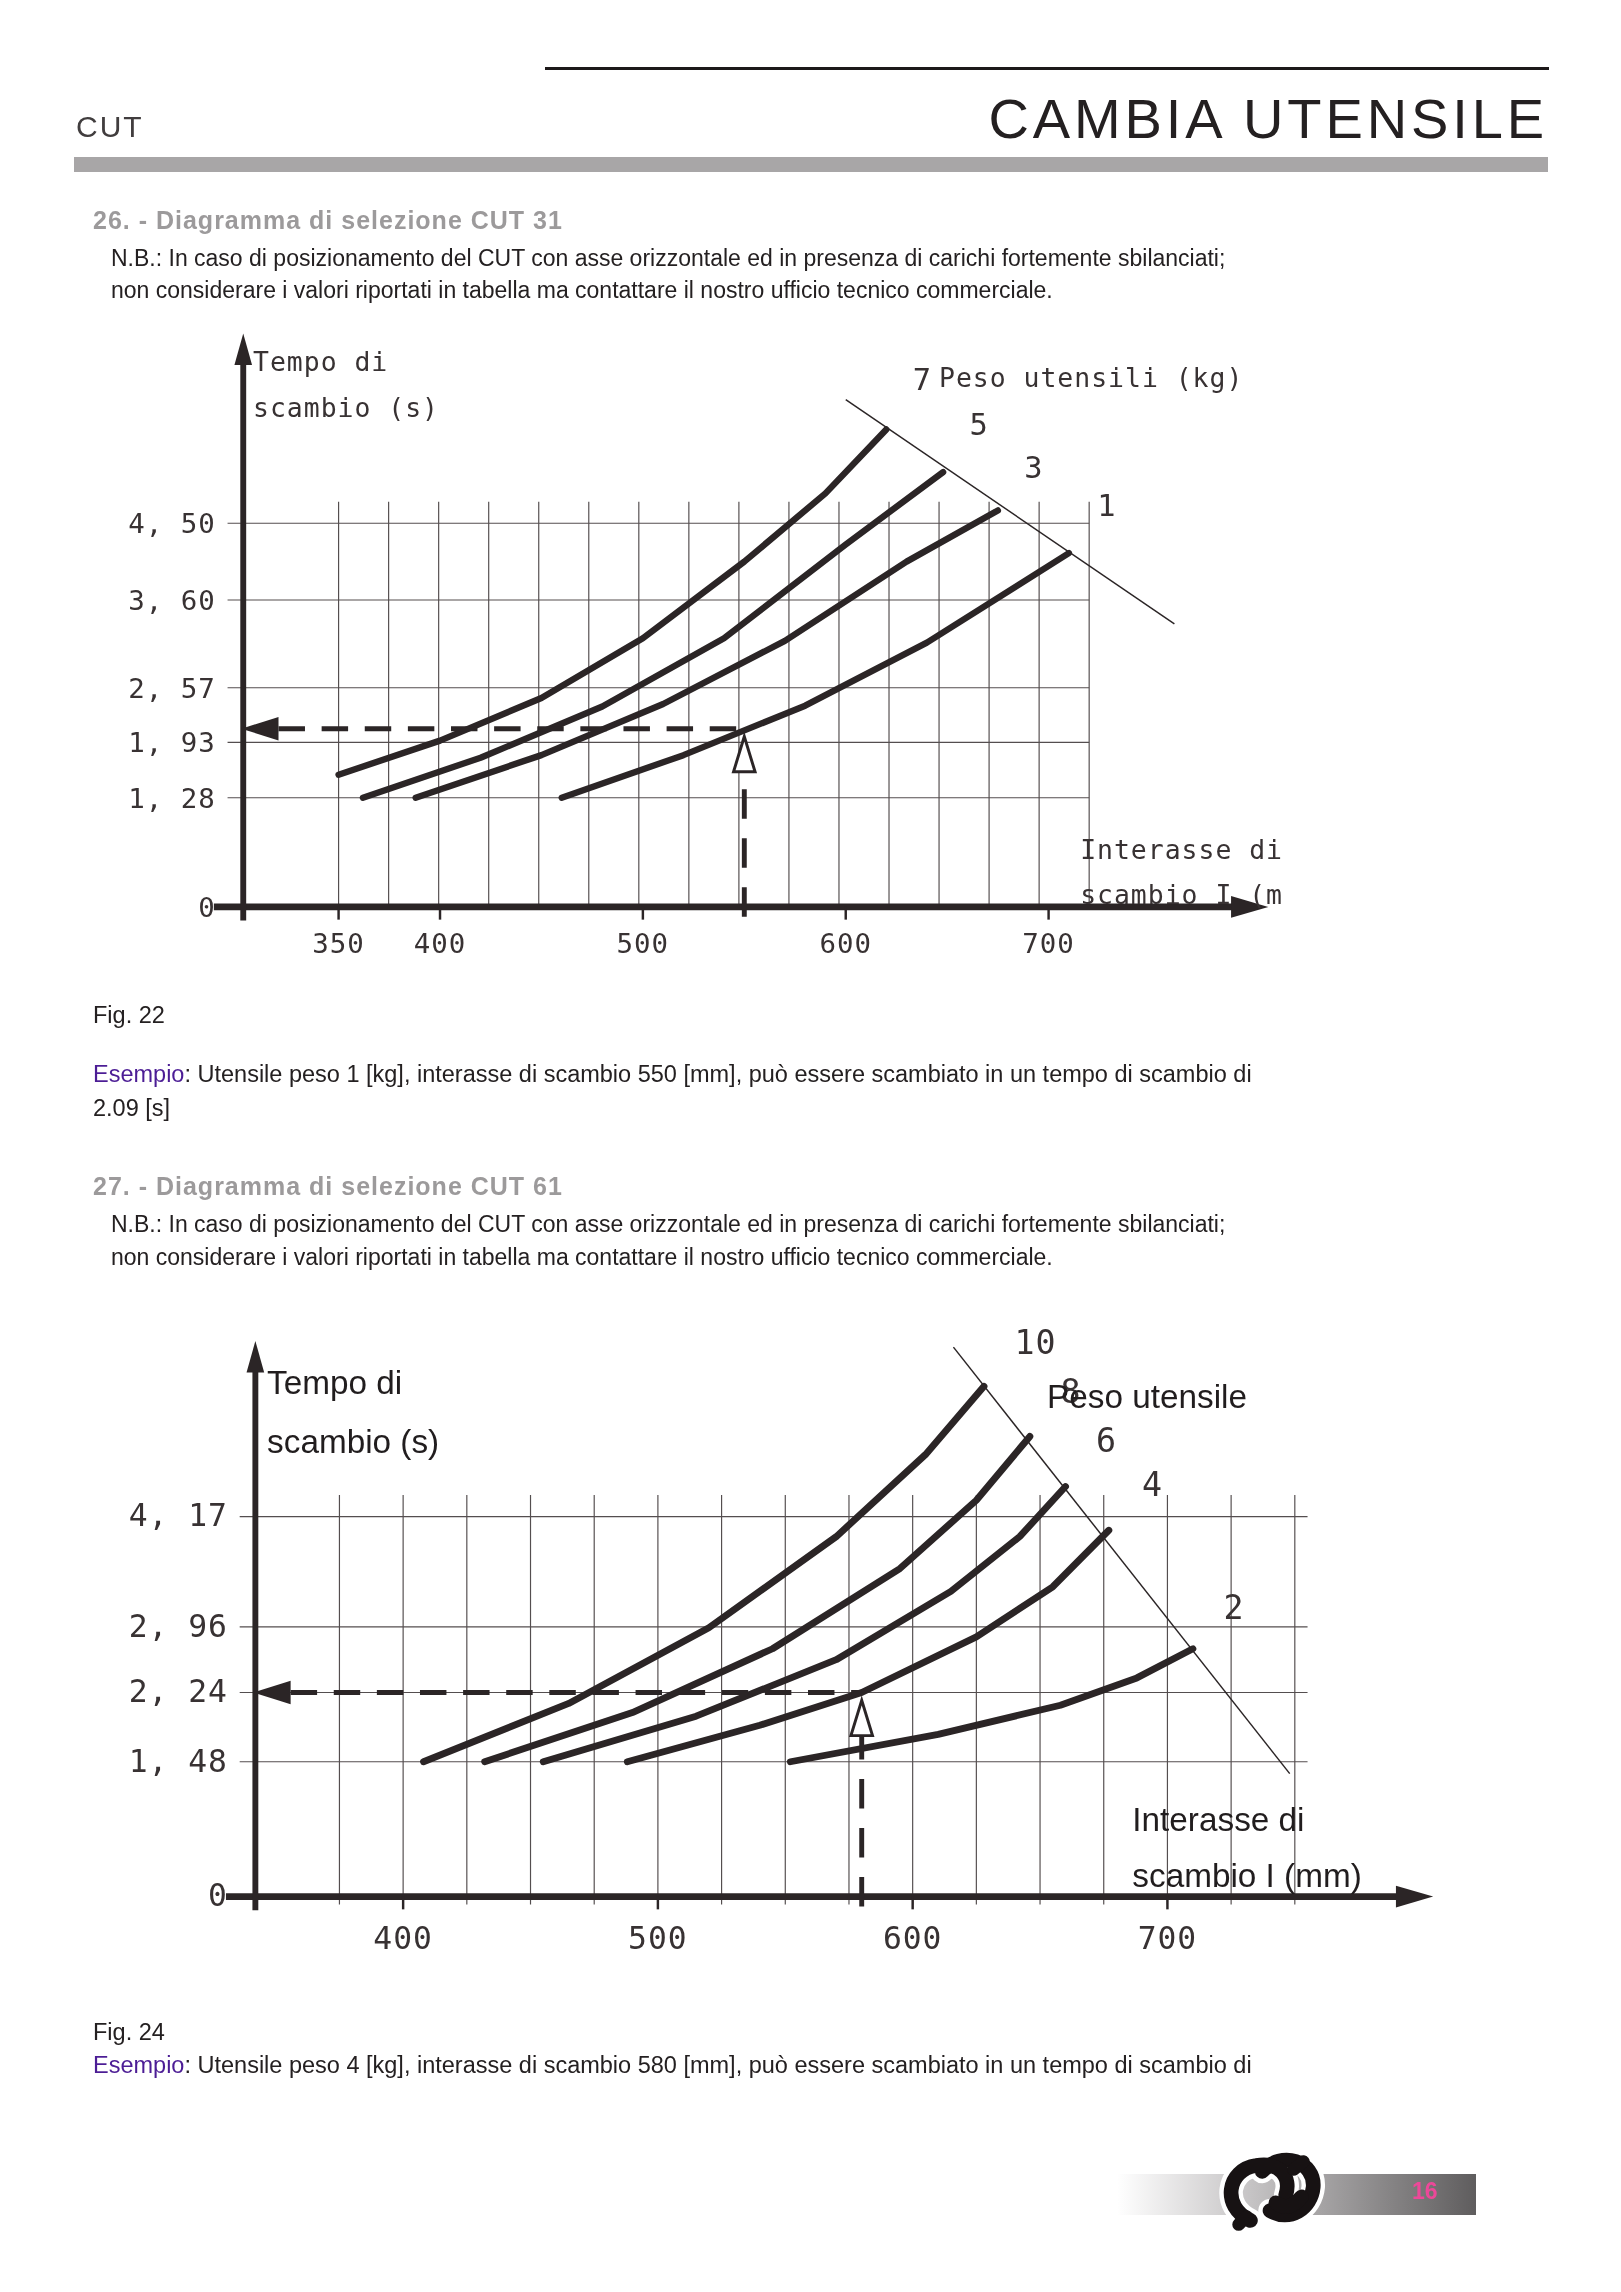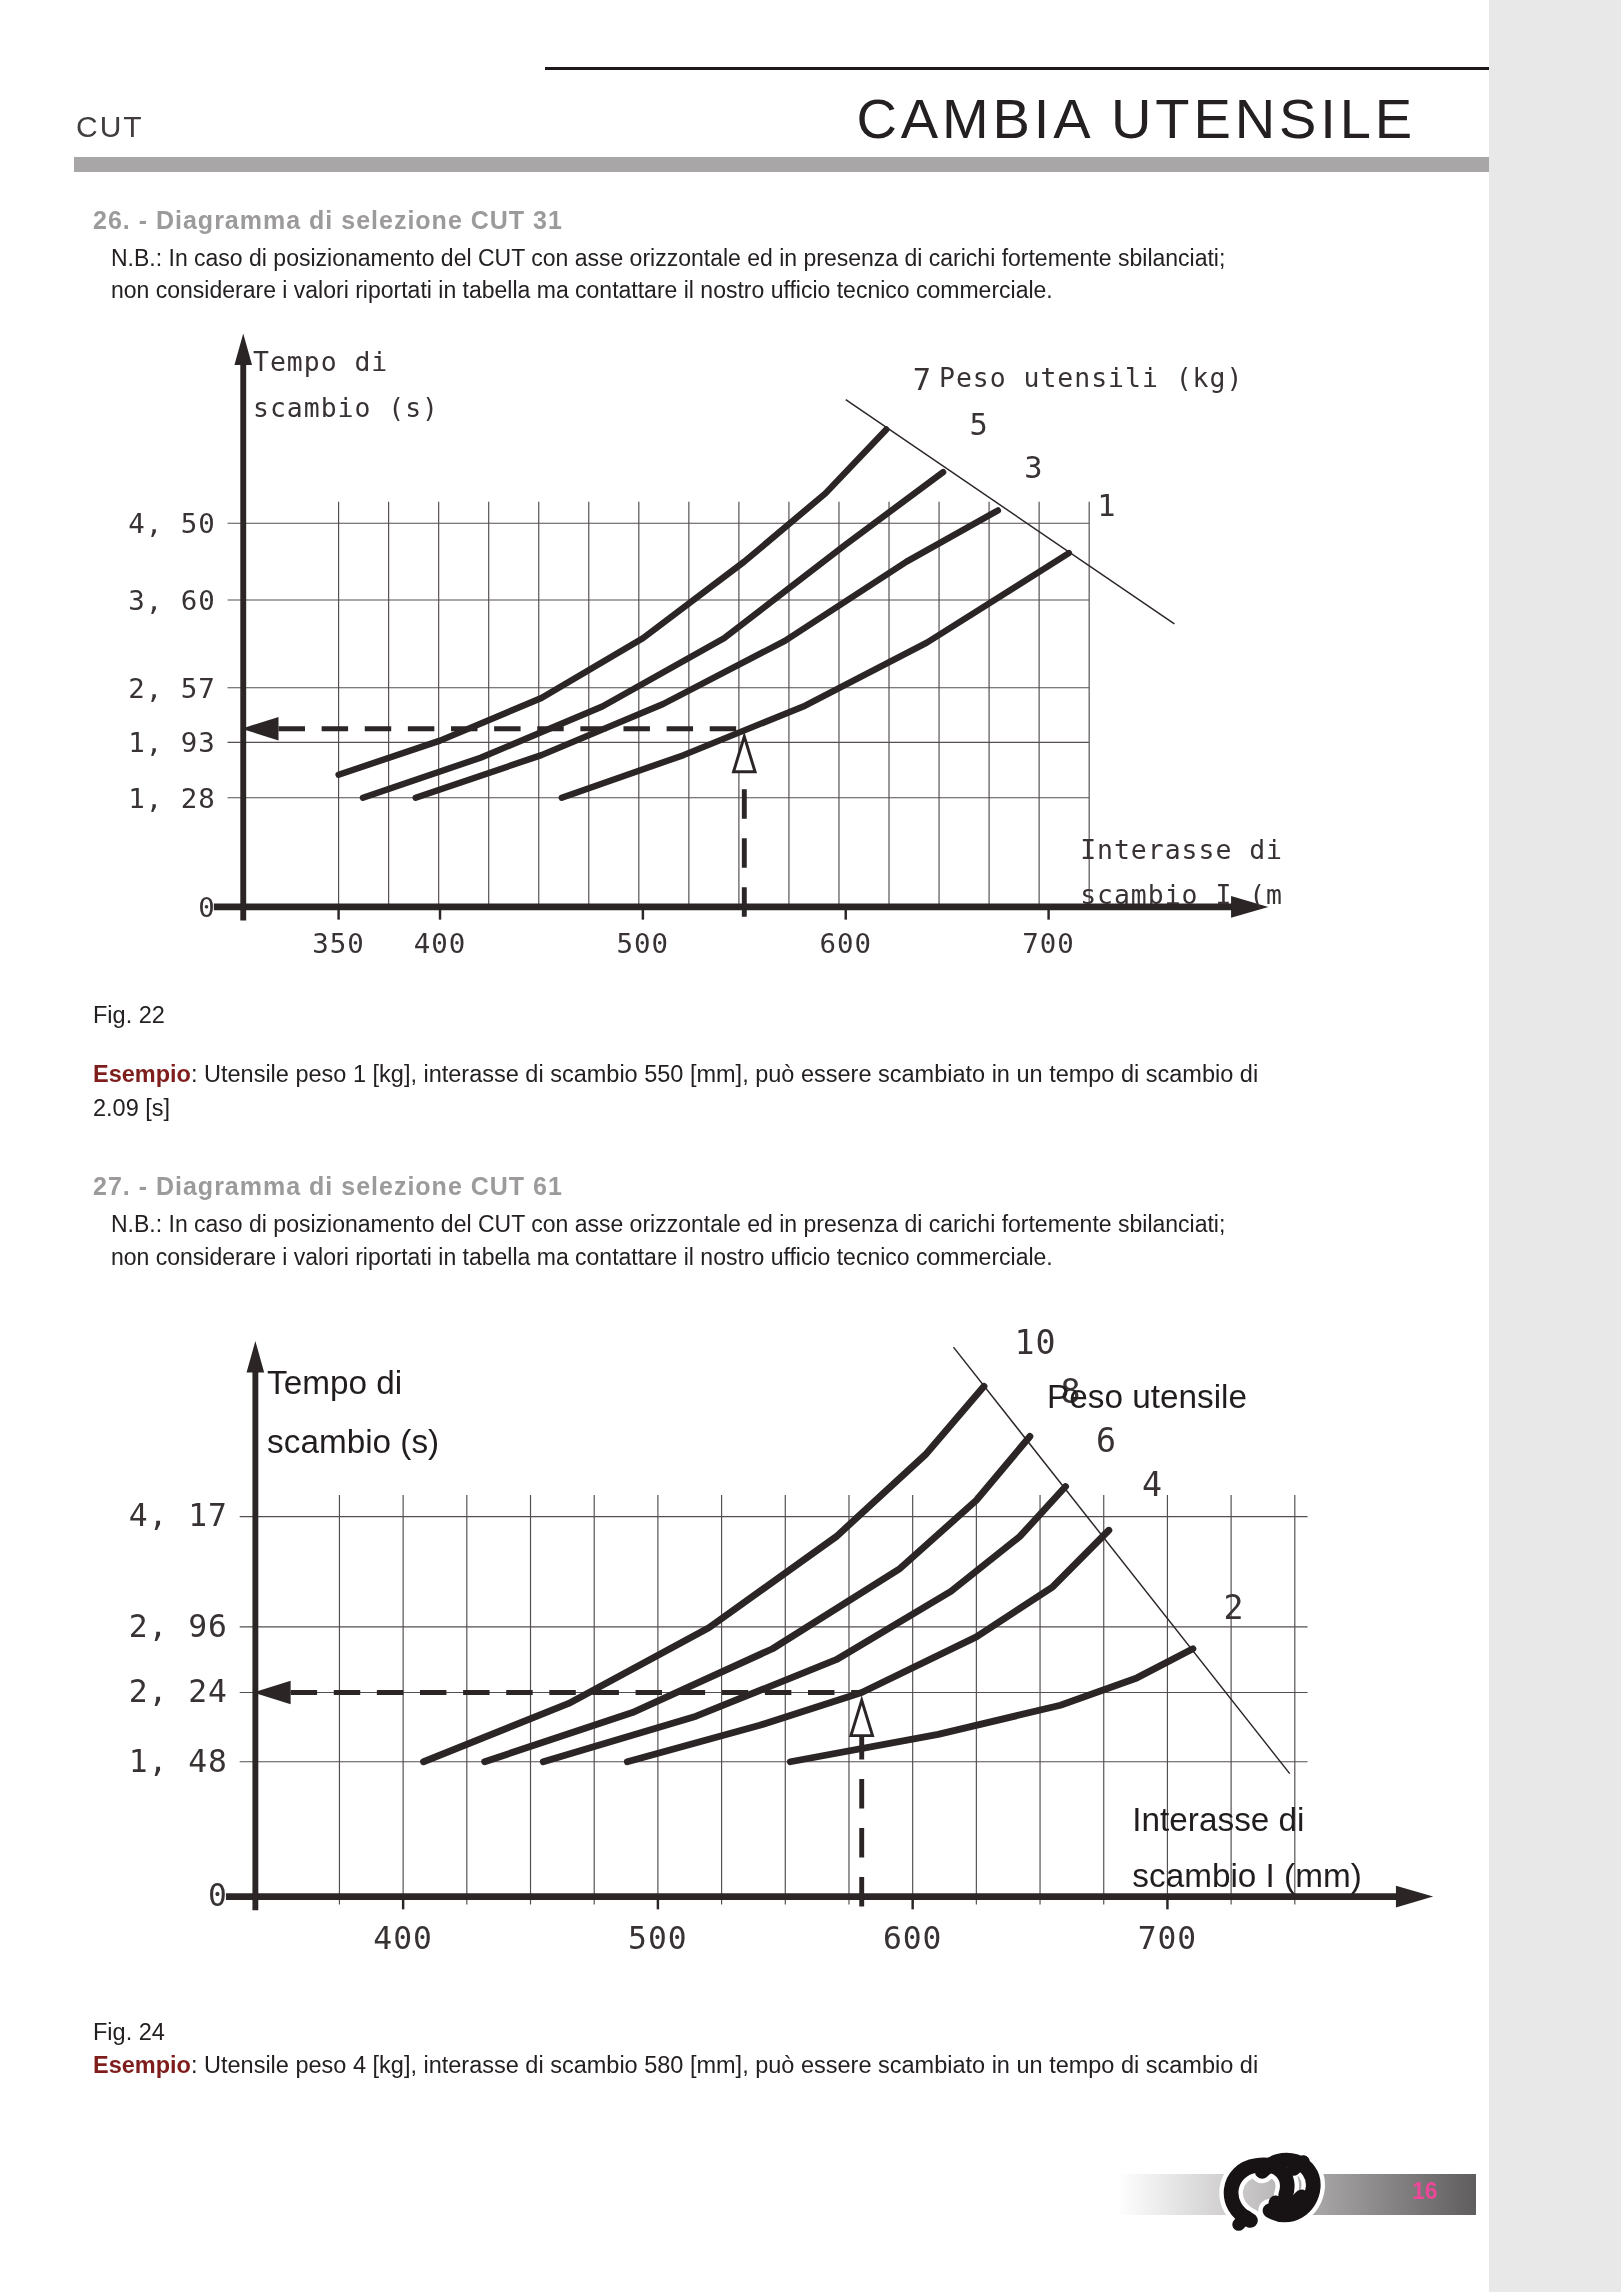--- a/index.html
+++ b/index.html
@@ -1,29 +1,29 @@
 <!DOCTYPE html>
 <html><head>
 <meta charset="utf-8">
 <style>
   html,body{margin:0;padding:0;background:#e8e8e8;}
-  #page{position:relative;width:1489px;height:2293px;background:#ffffff;overflow:hidden;
+  #page{position:relative;width:1621px;height:2293px;background:#ffffff;overflow:hidden;
         font-family:"Liberation Sans",sans-serif;color:#242021;}
   .abs{position:absolute;}
   .cad{font-family:"DejaVu Sans Mono",monospace;fill:#383233;letter-spacing:1px;}
   .sanslab{font-family:"Liberation Sans",sans-serif;fill:#211d1e;}
   #header-code{left:76px;top:110px;font-size:30px;letter-spacing:2px;color:#413d3e;}
   #header-title{right:73px;top:86px;font-size:56px;letter-spacing:3.9px;color:#242021;}
   #header-topline{left:545px;top:67px;width:1004px;height:2.9px;background:#1d191a;}
   #header-graybar{left:74px;top:157px;width:1474px;height:14.7px;background:#a8a6a7;}
   .section-heading{left:93px;font-size:25px;font-weight:bold;color:#9c9a9b;letter-spacing:1px;}
   .nb-line{left:111px;width:1431px;font-size:23px;color:#242021;}
   .fig-label{left:93px;font-size:23.5px;color:#242021;}
   .esempio-line{left:93px;width:1451px;font-size:23.5px;color:#242021;}
-  .esempio-tag{font-weight:bold;color:#7f1d1d;}
+  .esempio-tag{font-weight:normal;color:#4c1d95;}
   #footer-bar{left:1117px;top:2174px;width:359px;height:41px;
      background:linear-gradient(to right,rgba(255,255,255,0),#c9c7c8 35%,#5f5d5e 100%);}
   #footer-page{left:1380px;top:2178px;font-size:23px;font-weight:bold;color:#ec4899;
      font-family:"Liberation Sans",sans-serif;margin-left:32px;}
   svg text{user-select:none;}
 </style>
 </head>
 <body>
 
 <div id="page">

